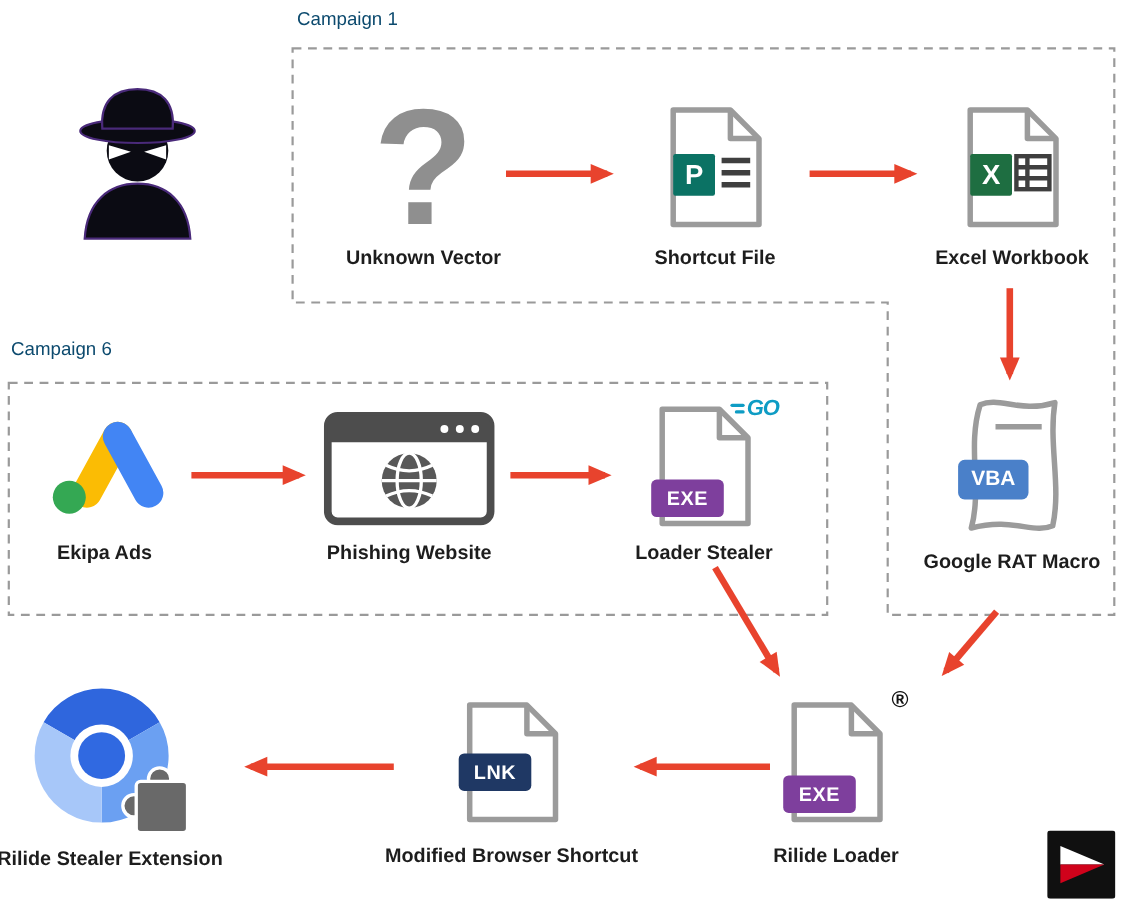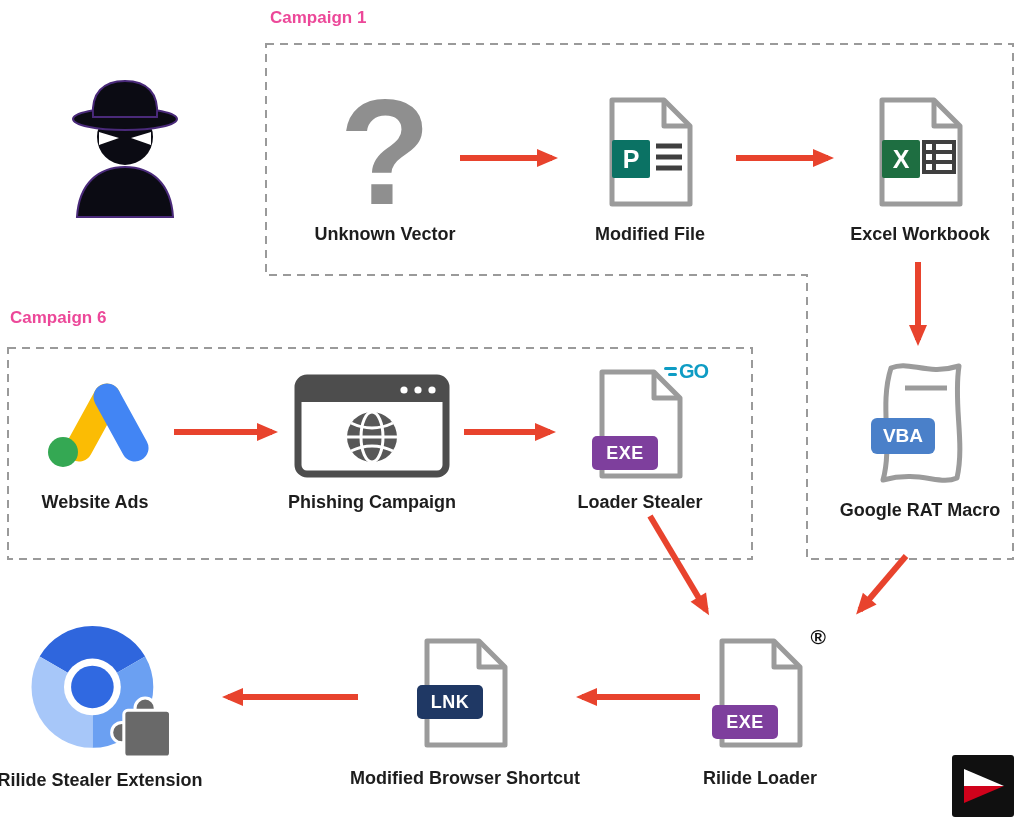--- a/index.html
+++ b/index.html
@@ -1,21 +1,21 @@
 <!DOCTYPE html>
 <html><head>
 <meta charset="utf-8">
 <style>
   * { margin:0; padding:0; box-sizing:border-box; }
   html,body { background:#ffffff; font-family:"Liberation Sans", sans-serif; }
   .canvas { position:relative; width:1023px; height:821px; background:#fff; overflow:hidden; }
 
   .overlay { position:absolute; left:0; top:0; width:1023px; height:821px; z-index:0; pointer-events:none; }
 
-  .group-label { position:absolute; font-weight:bold; font-size:17px; color:#ec4899; z-index:2; }
+  .group-label { position:absolute; font-weight:normal; font-size:17px; color:#0c4a6e; z-index:2; }
 
   .node { position:absolute; display:flex; flex-direction:column; align-items:center; z-index:2; }
   .icon-wrap { display:flex; align-items:center; justify-content:center; position:relative; }
   .node-label { font-weight:bold; font-size:18px; color:#1d1d1d; text-align:center; white-space:nowrap; margin-top:6px; }
 
   .question-glyph { font-size:150px; font-weight:bold; color:#8f8f8f; line-height:1; }
 
   .doc-icon { position:relative; }
   .doc-icon svg { display:block; }
 
@@ -23,21 +23,21 @@
   .badge-p   { left:8px;  top:44px; width:38px; height:38px; font-size:25px; border-radius:2px; background:#0b7264; }
   .badge-x   { left:8px;  top:44px; width:38px; height:38px; font-size:25px; border-radius:2px; background:#1e6e41; }
   .badge-exe { left:-2px; top:48px; width:66px; height:34px; font-size:18px; letter-spacing:.5px; border-radius:5px; background:#7e3f9d;margin-top:20px; }
   .badge-lnk { left:-2px; top:48px; width:66px; height:34px; font-size:18px; letter-spacing:.5px; border-radius:5px; background:#1f3864; }
   .badge-vba { left:10px; top:62px; width:64px; height:36px; font-size:19px; border-radius:6px; background:#4a80c9; }
 
   .go-mark { position:absolute; right:-22px; top:-8px; display:flex; align-items:center; }
   .go-lines i { display:block; height:3px; background:#0e9cc4; border-radius:2px; }
   .go-lines i:nth-child(1){ width:13px; margin-bottom:3px; }
   .go-lines i:nth-child(2){ width:9px; margin-left:4px; }
-  .go-text { font-weight:bold; font-size:20px; color:#0e9cc4; margin-left:2px; letter-spacing:-1px; }
+  .go-text { font-style:italic; font-weight:bold; font-size:20px; color:#0e9cc4; margin-left:2px; letter-spacing:-1px; }
 
   .reg-mark { position:absolute; right:-20px; top:-12px; font-size:21px; font-weight:bold; color:#111; }
 </style>
 </head>
 <body>
 
 <div class="canvas">
 
   <svg class="overlay" width="1023" height="821" viewBox="0 0 1023 821">
     <defs>
@@ -89,21 +89,21 @@
         <svg width="92" height="112" viewBox="0 0 92 112">
           <path d="M8 4 H60 L86 30 V108 H8 Z" fill="#fff" stroke="#9b9b9b" stroke-width="5" stroke-linejoin="round"></path>
           <path d="M60 4 V30 H86" fill="none" stroke="#9b9b9b" stroke-width="5" stroke-linejoin="round"></path>
           <line x1="52" y1="50" x2="78" y2="50" stroke="#3f3f3f" stroke-width="5"></line>
           <line x1="52" y1="61" x2="78" y2="61" stroke="#3f3f3f" stroke-width="5"></line>
           <line x1="52" y1="72" x2="78" y2="72" stroke="#3f3f3f" stroke-width="5"></line>
         </svg>
         <div class="badge badge-p">P</div>
       </div>
     </div>
-    <div class="node-label">Modified File</div>
+    <div class="node-label">Shortcut File</div>
   </div>
 
   <div class="node" style="left:830px; top:86px; width:180px;">
     <div class="icon-wrap" style="height:132px;">
       <div class="doc-icon">
         <svg width="92" height="112" viewBox="0 0 92 112">
           <path d="M8 4 H60 L86 30 V108 H8 Z" fill="#fff" stroke="#9b9b9b" stroke-width="5" stroke-linejoin="round"></path>
           <path d="M60 4 V30 H86" fill="none" stroke="#9b9b9b" stroke-width="5" stroke-linejoin="round"></path>
           <rect x="50" y="46" width="30" height="30" fill="none" stroke="#3f3f3f" stroke-width="4"></rect>
           <line x1="50" y1="56" x2="80" y2="56" stroke="#3f3f3f" stroke-width="4"></line>
@@ -130,41 +130,41 @@
   </div>
 
   <div class="node" style="left:15px; top:366px; width:160px;">
     <div class="icon-wrap" style="height:120px;">
       <svg width="112" height="96" viewBox="0 0 112 96">
         <line x1="40" y1="70" x2="68" y2="19" stroke="#fbbc04" stroke-width="27" stroke-linecap="round"></line>
         <circle cx="24" cy="74" r="15" fill="#34a853"></circle>
         <line x1="68" y1="19" x2="96" y2="70" stroke="#4285f4" stroke-width="27" stroke-linecap="round"></line>
       </svg>
     </div>
-    <div class="node-label">Website Ads</div>
+    <div class="node-label">Ekipa Ads</div>
   </div>
 
   <div class="node" style="left:283px; top:366px; width:178px;">
     <div class="icon-wrap" style="height:120px;">
       <svg width="156" height="104" viewBox="0 0 156 104">
         <rect x="4" y="4" width="148" height="96" rx="9" fill="#fff" stroke="#4d4d4d" stroke-width="7"></rect>
         <path d="M13 4 H143 Q152 4 152 13 V28 H4 V13 Q4 4 13 4 Z" fill="#4d4d4d"></path>
         <circle cx="110" cy="16" r="3.6" fill="#fff"></circle>
         <circle cx="124" cy="16" r="3.6" fill="#fff"></circle>
         <circle cx="138" cy="16" r="3.6" fill="#fff"></circle>
         <g>
           <circle cx="78" cy="63" r="25" fill="#585858"></circle>
           <line x1="53" y1="63" x2="103" y2="63" stroke="#fff" stroke-width="3"></line>
           <ellipse cx="78" cy="63" rx="11" ry="25" fill="none" stroke="#fff" stroke-width="3"></ellipse>
           <path d="M57 49 Q78 59 99 49" fill="none" stroke="#fff" stroke-width="3"></path>
           <path d="M57 77 Q78 67 99 77" fill="none" stroke="#fff" stroke-width="3"></path>
         </g>
       </svg>
     </div>
-    <div class="node-label">Phishing Campaign</div>
+    <div class="node-label">Phishing Website</div>
   </div>
 
   <div class="node" style="left:550px; top:362px; width:180px;">
     <div class="icon-wrap" style="height:124px;">
       <div class="doc-icon">
         <svg width="92" height="112" viewBox="0 0 92 112">
           <path d="M8 4 H60 L86 30 V108 H8 Z" fill="#fff" stroke="#9b9b9b" stroke-width="5" stroke-linejoin="round"></path>
           <path d="M60 4 V30 H86" fill="none" stroke="#9b9b9b" stroke-width="5" stroke-linejoin="round"></path>
         </svg>
         <div class="badge badge-exe">EXE</div>

